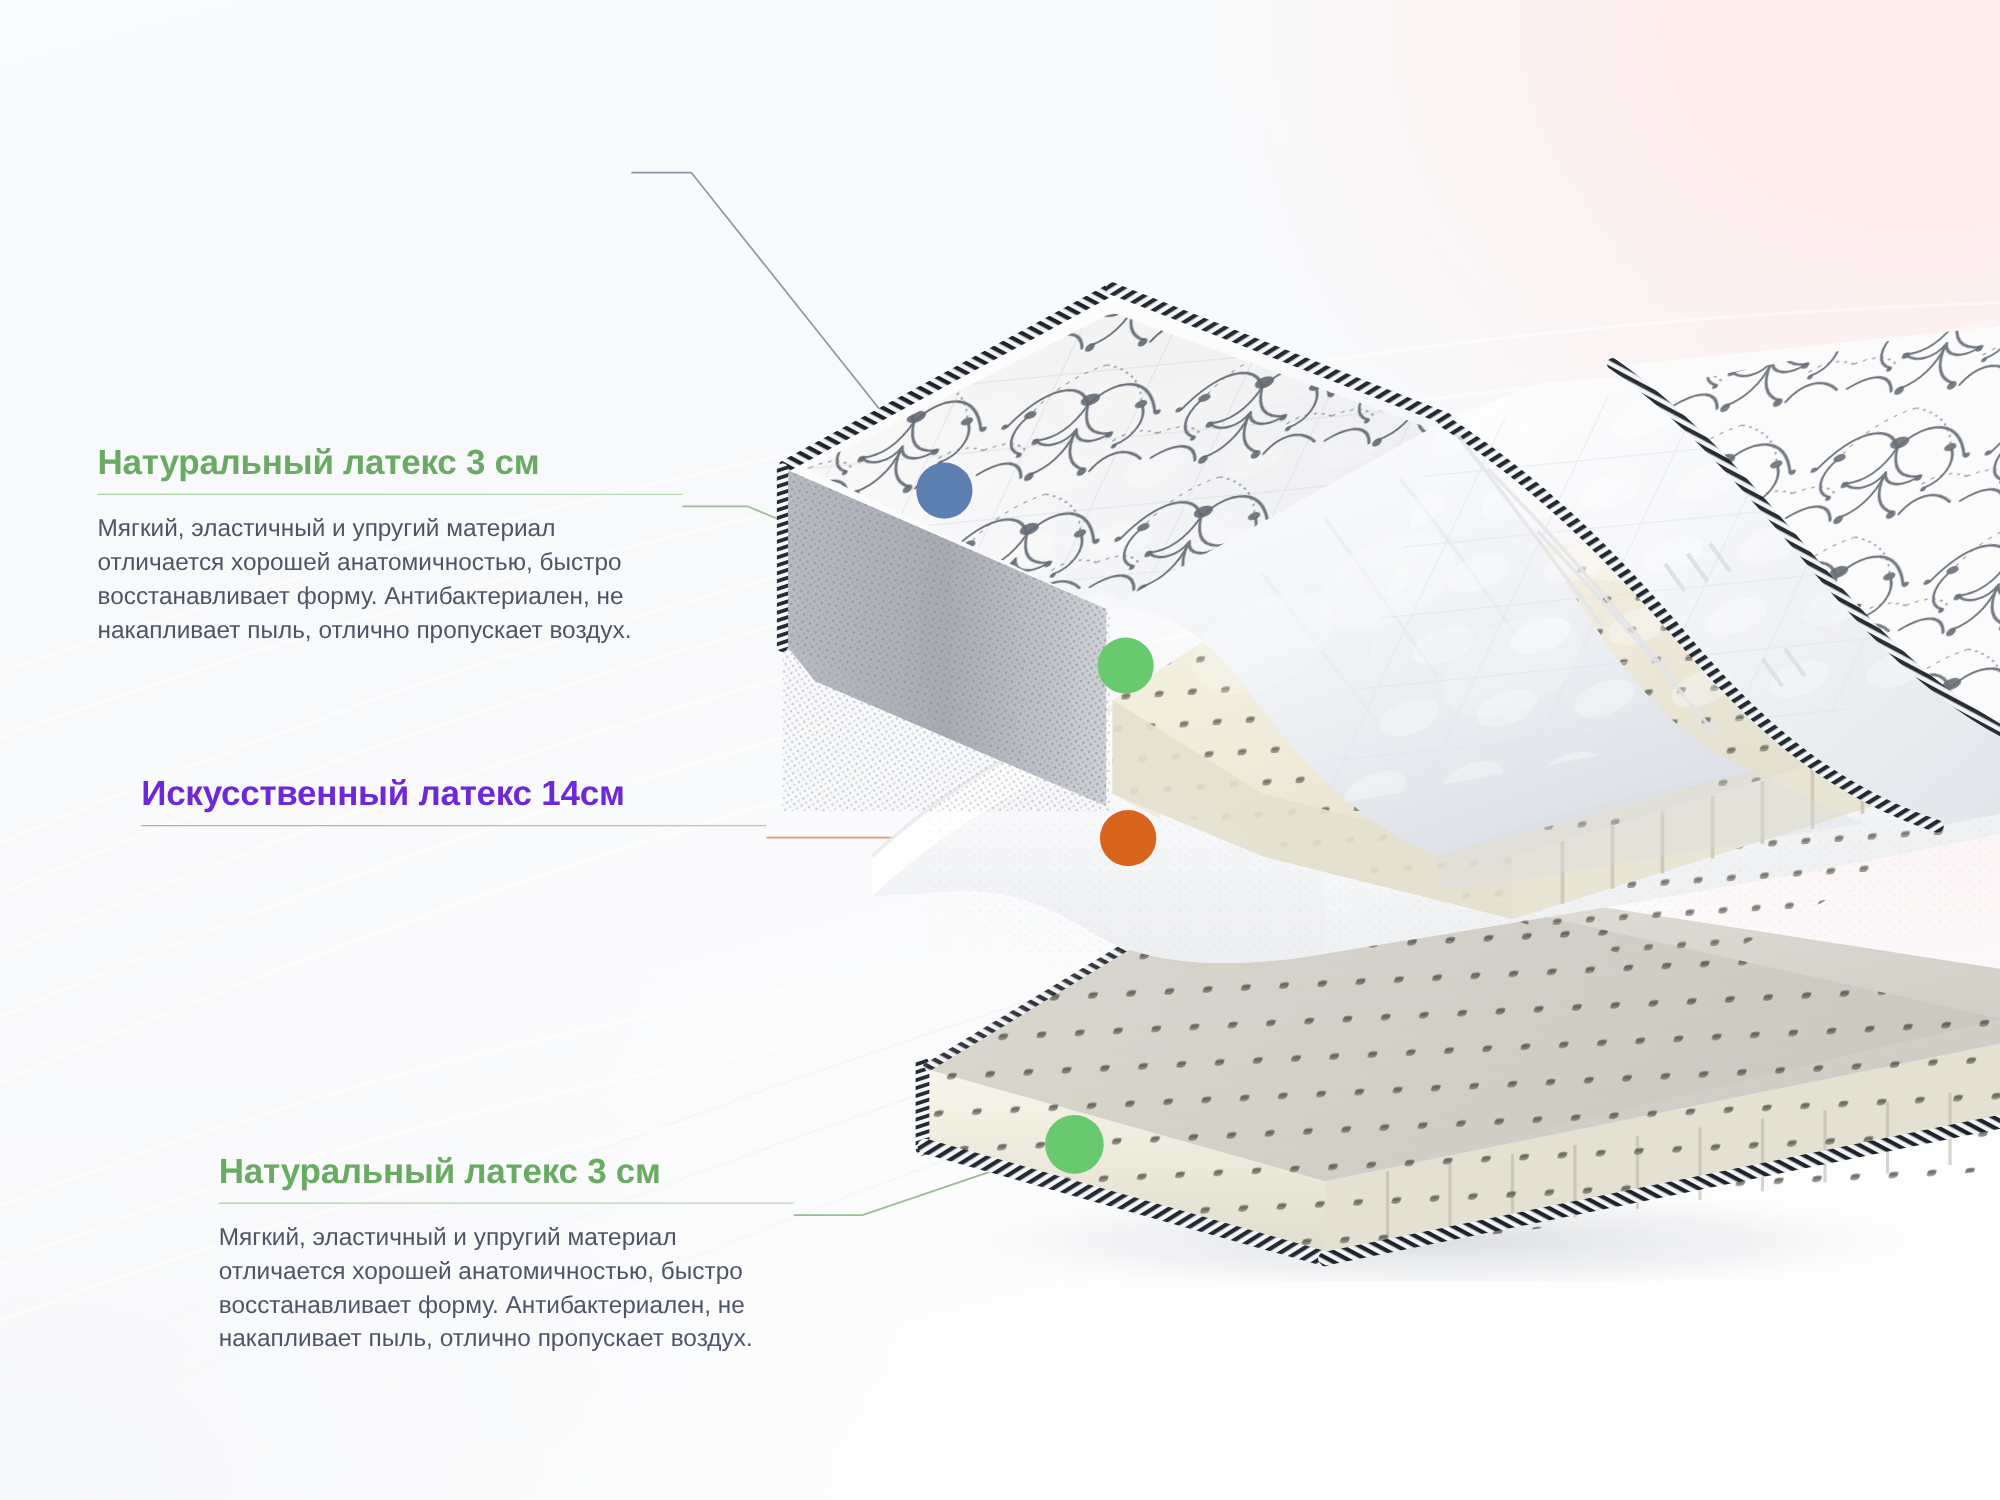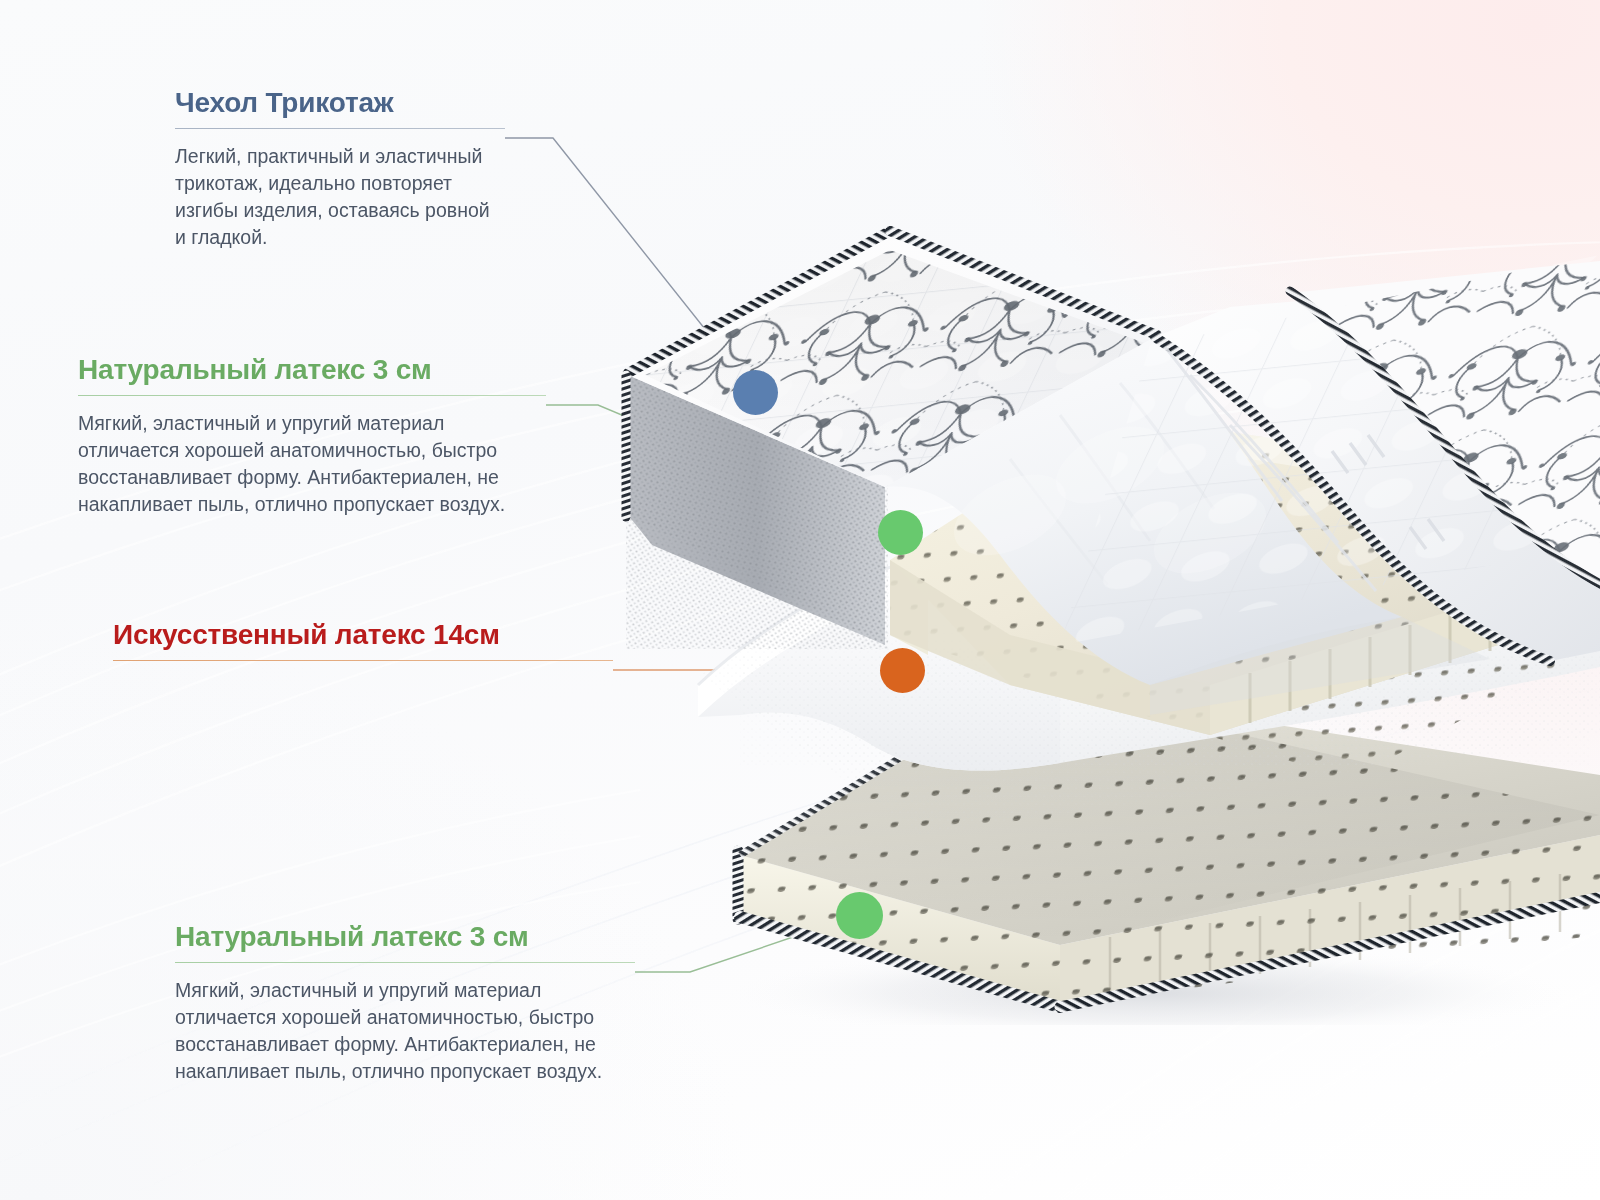--- a/index.html
+++ b/index.html
@@ -423,38 +423,31 @@
 
       <path d="M560,470 C 640,440 720,416 812,402 L 900,444 L 560,500 Z" fill="#d9dde3" opacity=".35"></path>
     </g>
   </svg>
 
   <div class="dot" id="dot-cover"></div>
   <div class="dot" id="dot-latex-top"></div>
   <div class="dot" id="dot-foam"></div>
   <div class="dot" id="dot-latex-bot"></div>
 
-  <div class="block" id="block-cover">
-    <h2 class="bk-title" style="color:#4a6489">Чехол Трикотаж</h2>
-    <div class="bk-rule" style="background:linear-gradient(90deg,#a9b4c4,#b9c2cf)"></div>
-    <div class="bk-body">
-      <p>Легкий, практичный и эластичный трикотаж, идеально повторяет изгибы изделия, оставаясь ровной и гладкой.</p>
-    </div>
-  </div>
 
   <div class="block" id="block-latex-top">
     <h2 class="bk-title" style="color:#6aab63">Натуральный латекс 3 см</h2>
     <div class="bk-rule" style="background:linear-gradient(90deg,#a8cfa4,#bcd9b8)"></div>
     <div class="bk-body">
       <p>Мягкий, эластичный и упругий материал отличается хорошей анатомичностью, быстро восстанавливает форму. Антибактериален, не накапливает пыль, отлично пропускает воздух.</p>
     </div>
   </div>
 
   <div class="block" id="block-foam">
-    <h2 class="bk-title" style="color:#b91c1c">Искусственный латекс 14см</h2>
+    <h2 class="bk-title" style="color:#6d28d9">Искусственный латекс 14см</h2>
     <div class="bk-rule" style="background:linear-gradient(90deg,#e0a273,#e7b68f)"></div>
   </div>
 
   <div class="block" id="block-latex-bot">
     <h2 class="bk-title" style="color:#6aab63">Натуральный латекс 3 см</h2>
     <div class="bk-rule" style="background:linear-gradient(90deg,#a8cfa4,#bcd9b8)"></div>
     <div class="bk-body">
       <p>Мягкий, эластичный и упругий материал отличается хорошей анатомичностью, быстро восстанавливает форму. Антибактериален, не накапливает пыль, отлично пропускает воздух.</p>
     </div>
   </div>

